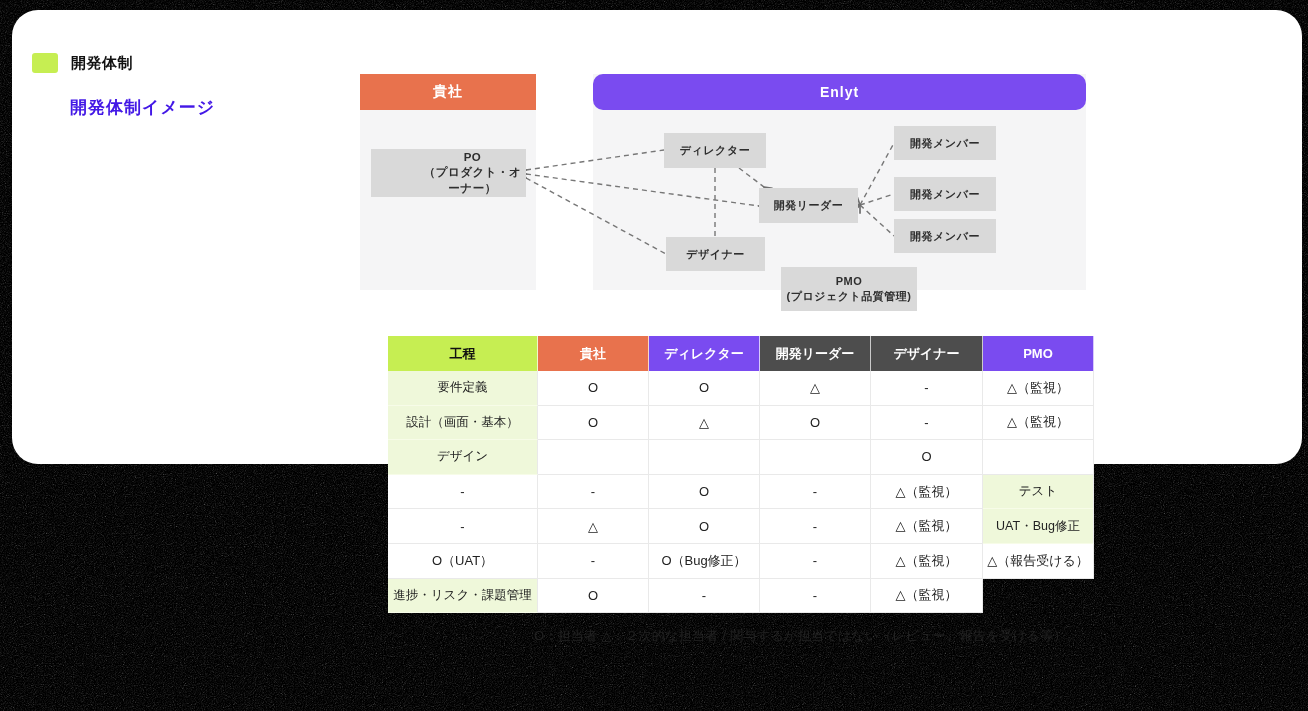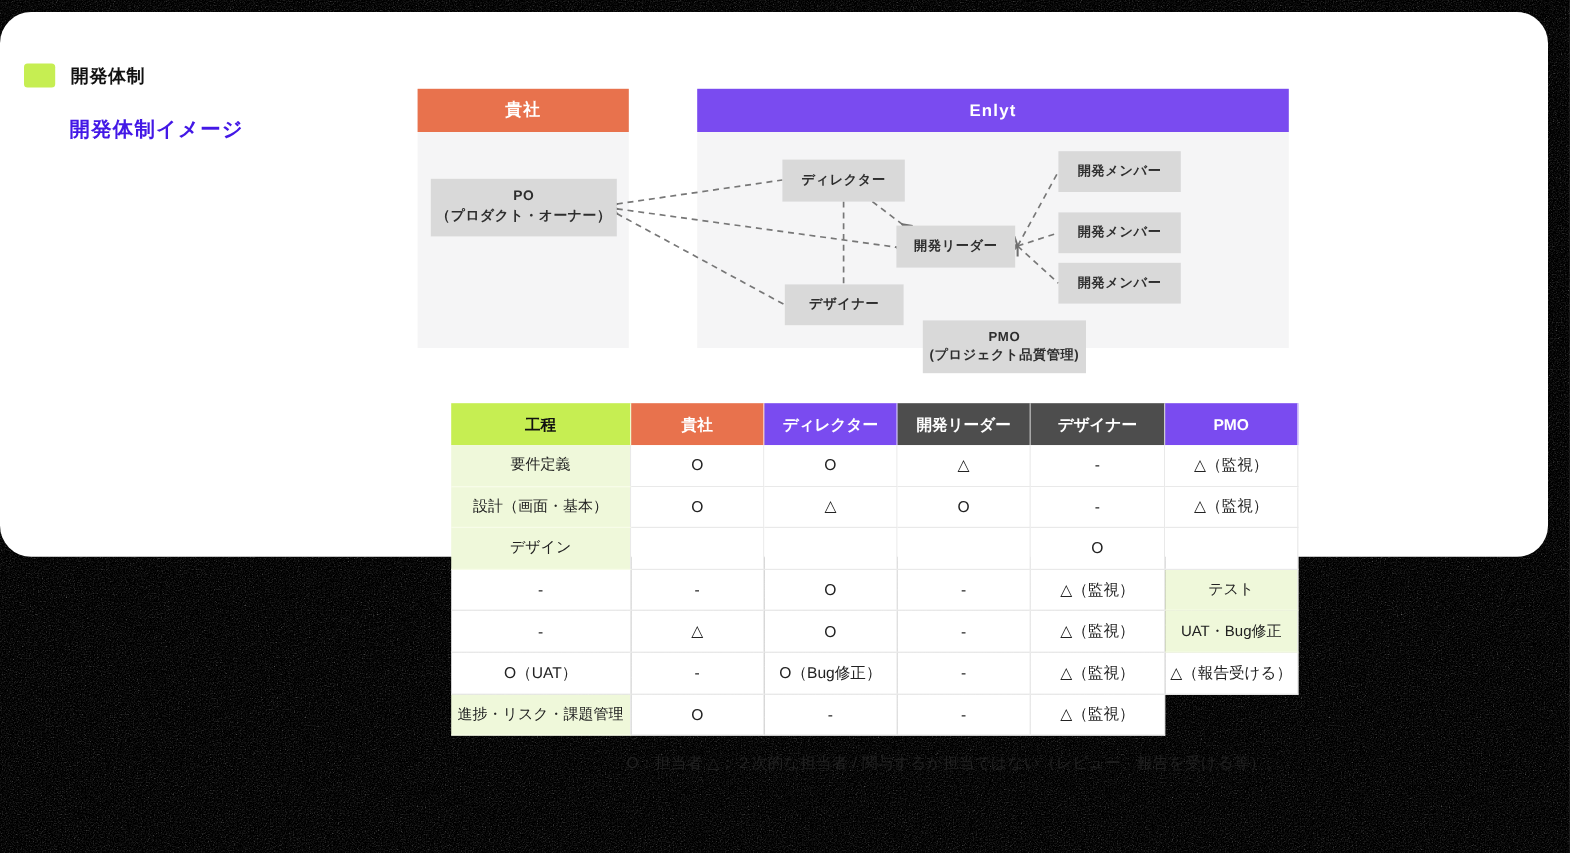--- a/index.html
+++ b/index.html
@@ -2,51 +2,51 @@
 <html><head>
 <meta charset="utf-8">
 <style>
   * { margin: 0; padding: 0; box-sizing: border-box; }
   html, body { width: 1308px; height: 711px; overflow: hidden; background: #050505; }
   body { font-family: "Liberation Sans", "DejaVu Sans", sans-serif; position: relative; }
 
   .noise-layer { position: absolute; inset: 0; width: 1308px; height: 711px; display: block; }
 
   .slide {
-    position: absolute; left: 0; top: 10px; width: 1290px; height: 454px;
+    position: absolute; left: 12px; top: 10px; width: 1290px; height: 454px;
     background: #ffffff; border-radius: 26px;
   }
 
   
   .eyebrow-row { position: absolute; left: 20px; top: 43px; display: flex; align-items: center; }
   .accent-square { width: 26px; height: 20px; border-radius: 3px; background: #c6ee52; }
   .eyebrow-text { margin-left: 13px; font-size: 15px; font-weight: 700; color: #111; letter-spacing: 0.5px; }
   .page-title { position: absolute; left: 58px; top: 86px; font-size: 17px; font-weight: 700; color: #4318e6; letter-spacing: 1px; }
 
   
   .panel { position: absolute; top: 64px; height: 216px; background: #f5f5f6; }
   .panel-client { left: 348px; width: 176px; }
   .panel-vendor { left: 581px; width: 493px; }
   .panel-header {
     height: 36px; display: flex; align-items: center; justify-content: center;
     color: #fff; font-size: 14px; font-weight: 700; letter-spacing: 1px;
   }
   .panel-header.orange { background: #e8724d; }
-  .panel-header.purple { background: #7a4bf0; }
+  .panel-header.purple { background: #7a4bf0; border-radius: 10px; }
 
   
   .connectors { position: absolute; inset: 0; pointer-events: none; }
 
   
   .node {
     position: absolute; background: #d9d9d9; color: #2e2e2e;
     display: flex; flex-direction: column; align-items: center; justify-content: center;
     font-size: 11px; font-weight: 700; letter-spacing: 0.5px; text-align: center; line-height: 1.35;
   }
-  .node-po       { left: 359px; top: 139px; width: 155px; height: 48px; font-size: 11.5px; }
+  .node-po       { left: 359px; top: 139px; width: 155px; height: 48px; font-size: 11.5px; padding-left: 48px; }
   .node-director { left: 652px; top: 123px; width: 102px; height: 35px; }
   .node-leader   { left: 747px; top: 178px; width:  99px; height: 35px; }
   .node-designer { left: 654px; top: 227px; width:  99px; height: 34px; }
   .node-member-1 { left: 882px; top: 116px; width: 102px; height: 34px; }
   .node-member-2 { left: 882px; top: 167px; width: 102px; height: 34px; }
   .node-member-3 { left: 882px; top: 209px; width: 102px; height: 34px; }
   .node-pmo      { left: 769px; top: 257px; width: 136px; height: 44px; }
 
   
   .matrix {

